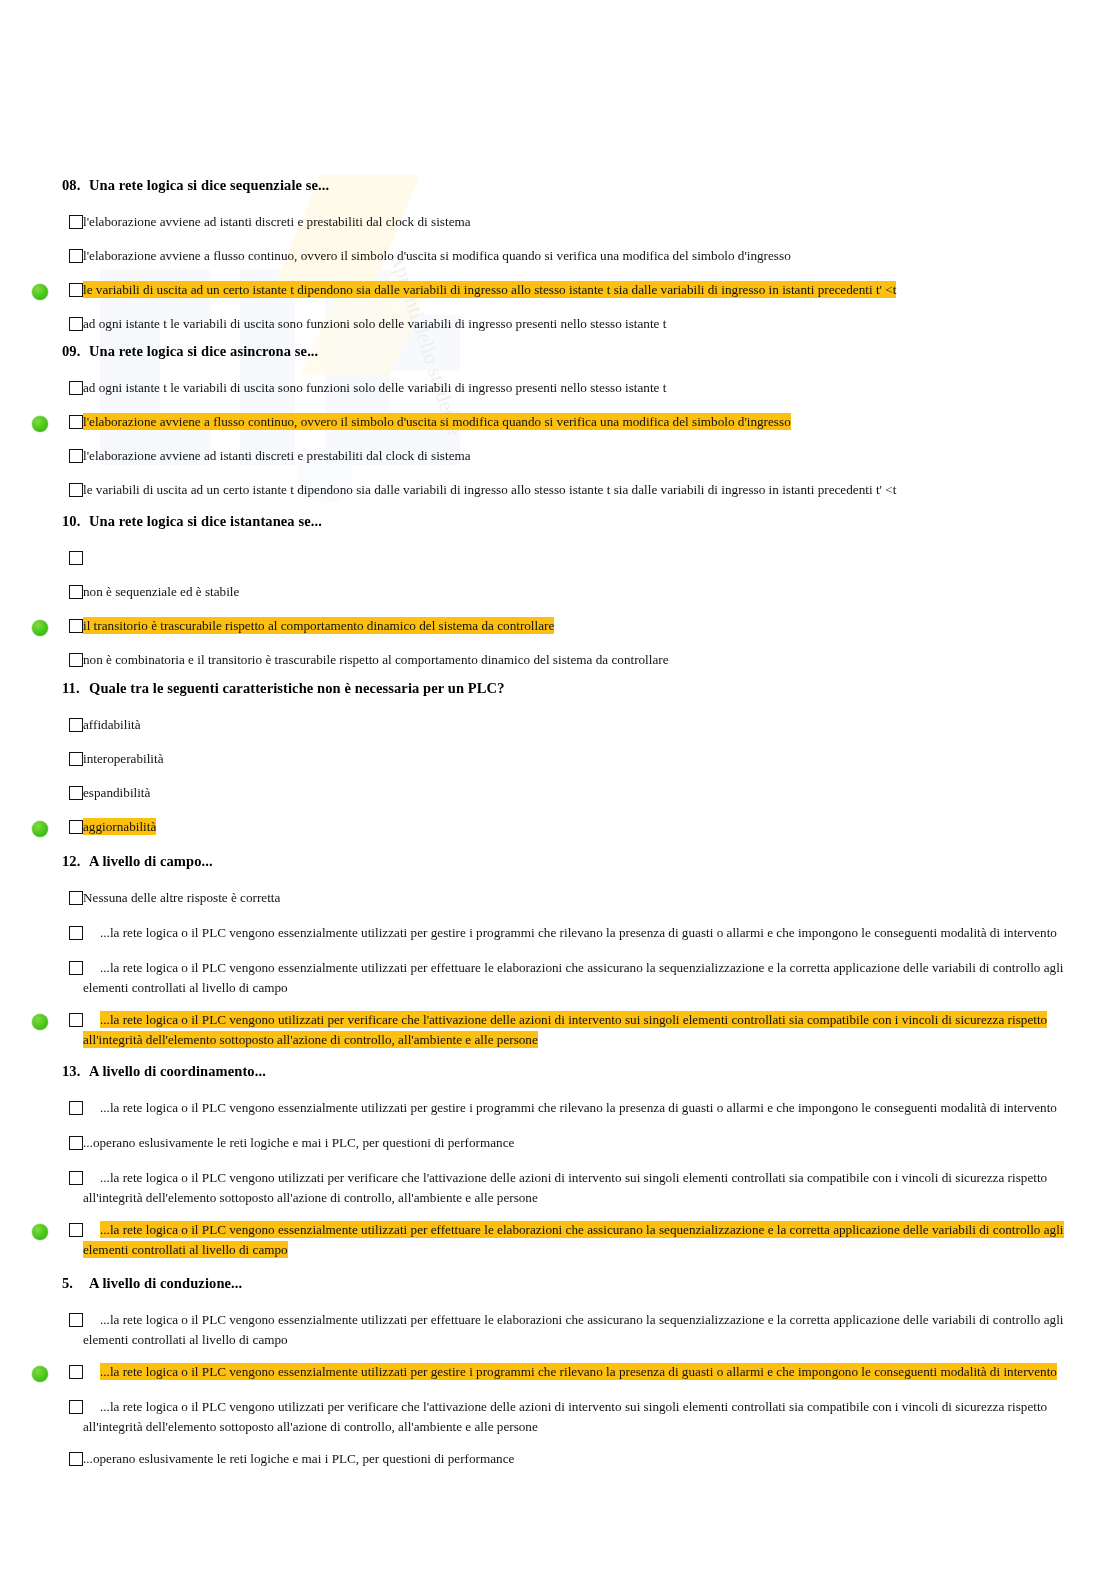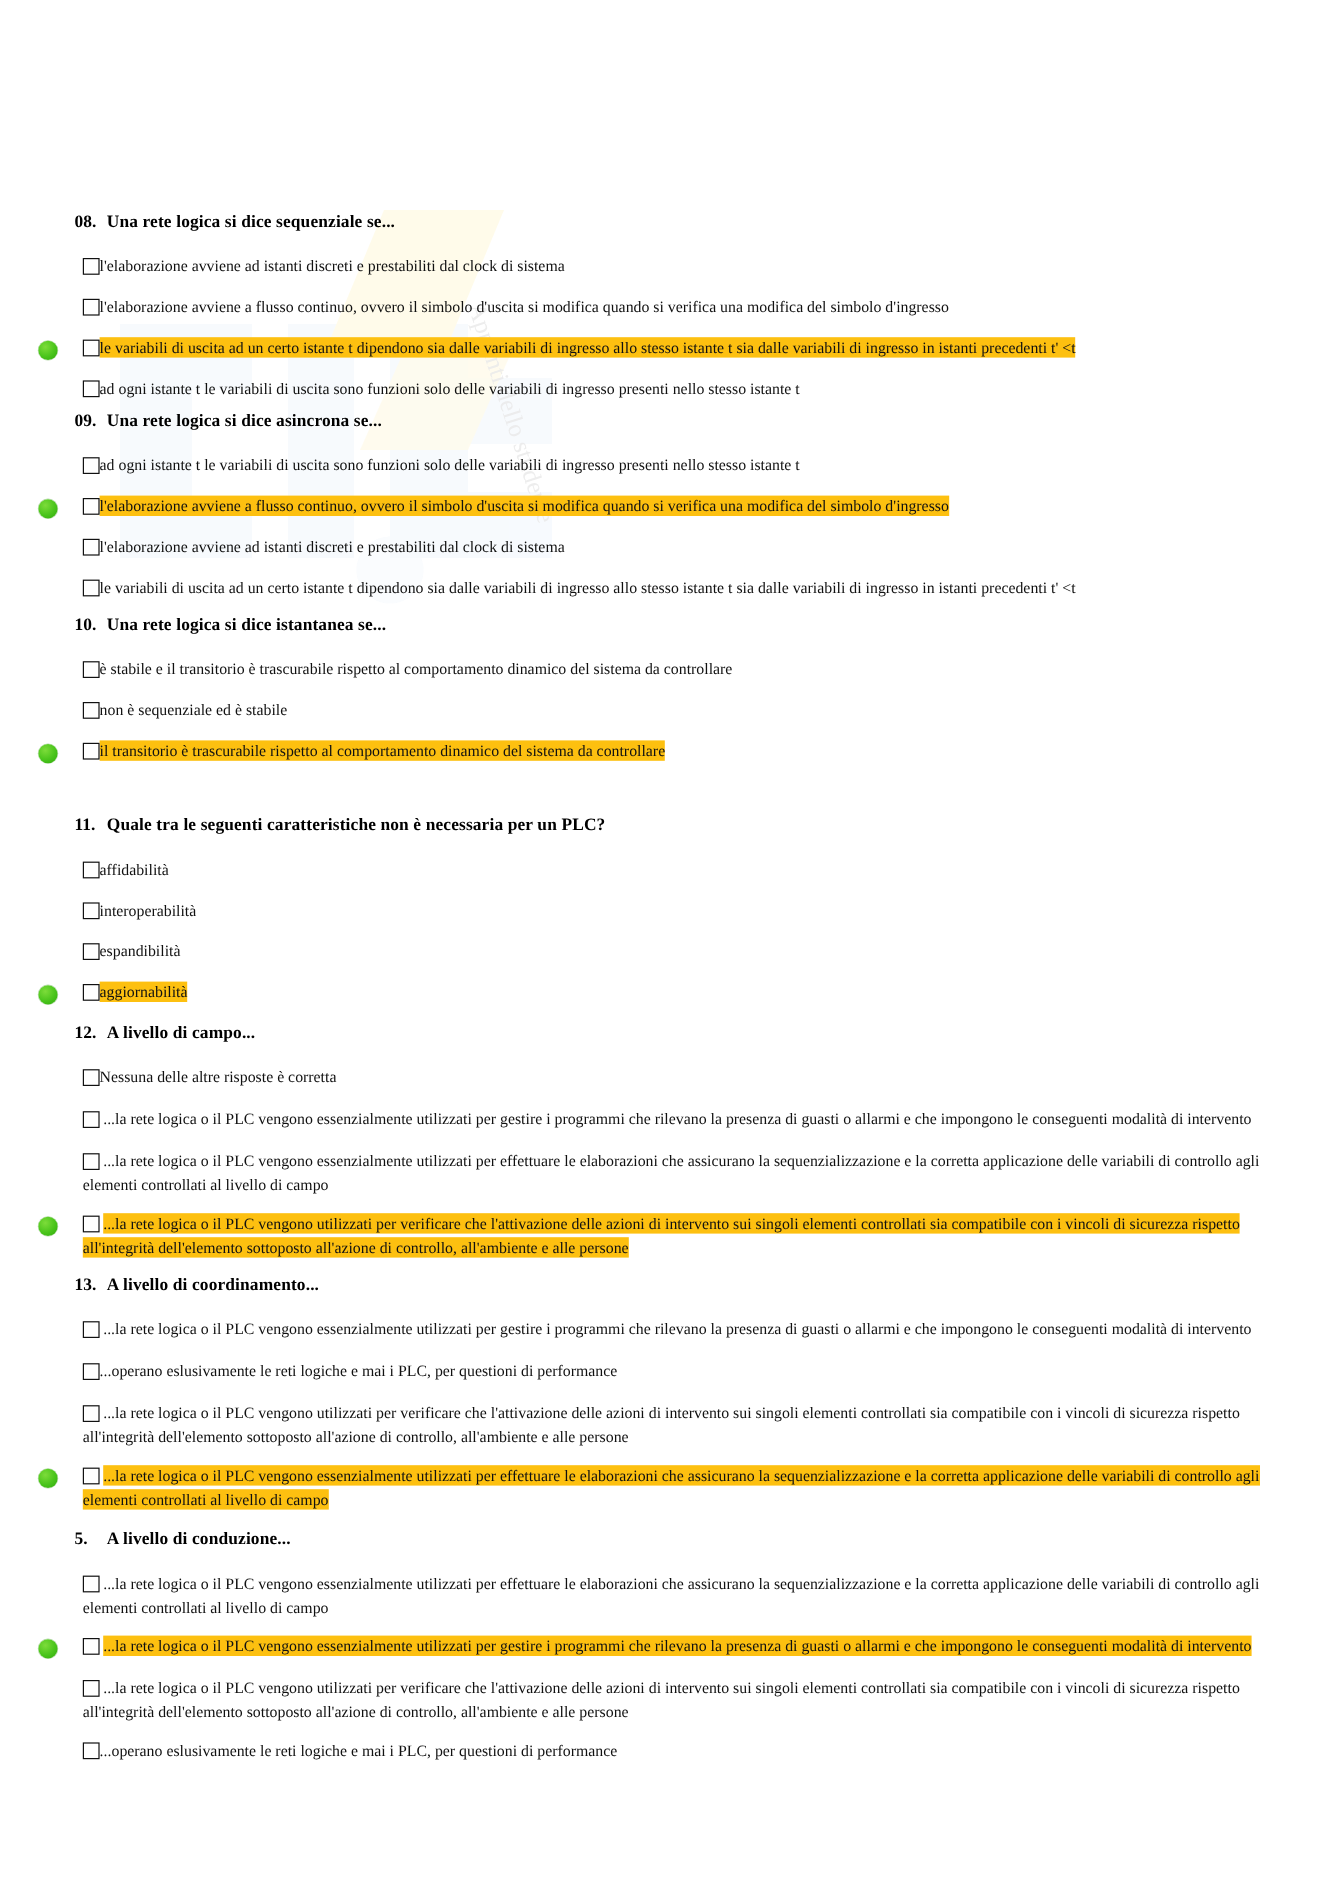--- a/index.html
+++ b/index.html
@@ -95,21 +95,21 @@
     text-indent: 0;
   }
   .answer-text .hl {
     background: #fdc010;
     box-decoration-break: clone;
     -webkit-box-decoration-break: clone;
     padding: 1px 0 1px 0;
   }
   
   .answer-text.multiline {
-    padding-left: 0;
+    padding-left: 14px;
     margin-left: 69px;
     text-indent: 17px;
   }
 </style>
 </head>
 <body>
 
 <div id="watermark">
   <svg viewBox="0 0 430 350" xmlns="http://www.w3.org/2000/svg" aria-hidden="true">
     <g opacity="0.55">
@@ -184,34 +184,37 @@
     </div>
   </section>
 
   <section class="question-block" style="top:512px;">
     <h2 class="q-title">
       <span class="q-num">10.</span><span>Una rete logica si dice istantanea se...</span>
     </h2>
 
     <div class="answer-row" style="margin-top:18px;">
       <span class="checkbox"></span>
-      <div class="answer-text"><span>è stabile e il transitorio è trascurabile rispetto al comportamento dinamico del sistema da controllare</span></div>
     </div>
 
     <div class="answer-row">
       <span class="checkbox"></span>
       <div class="answer-text"><span>non è sequenziale ed è stabile</span></div>
     </div>
 
     <div class="answer-row">
       <span class="green-dot"></span>
       <span class="checkbox"></span>
       <div class="answer-text"><span class="hl">il transitorio è trascurabile rispetto al comportamento dinamico del sistema da controllare</span></div>
     </div>
 
+    <div class="answer-row">
+      <span class="checkbox"></span>
+      <div class="answer-text"><span>non è combinatoria e il transitorio è trascurabile rispetto al comportamento dinamico del sistema da controllare</span></div>
+    </div>
   </section>
 
   <section class="question-block" style="top:679px;">
     <h2 class="q-title">
       <span class="q-num">11.</span><span>Quale tra le seguenti caratteristiche non è necessaria per un PLC?</span>
     </h2>
 
     <div class="answer-row" style="margin-top:18px;">
       <span class="checkbox"></span>
       <div class="answer-text"><span>affidabilità</span></div>

